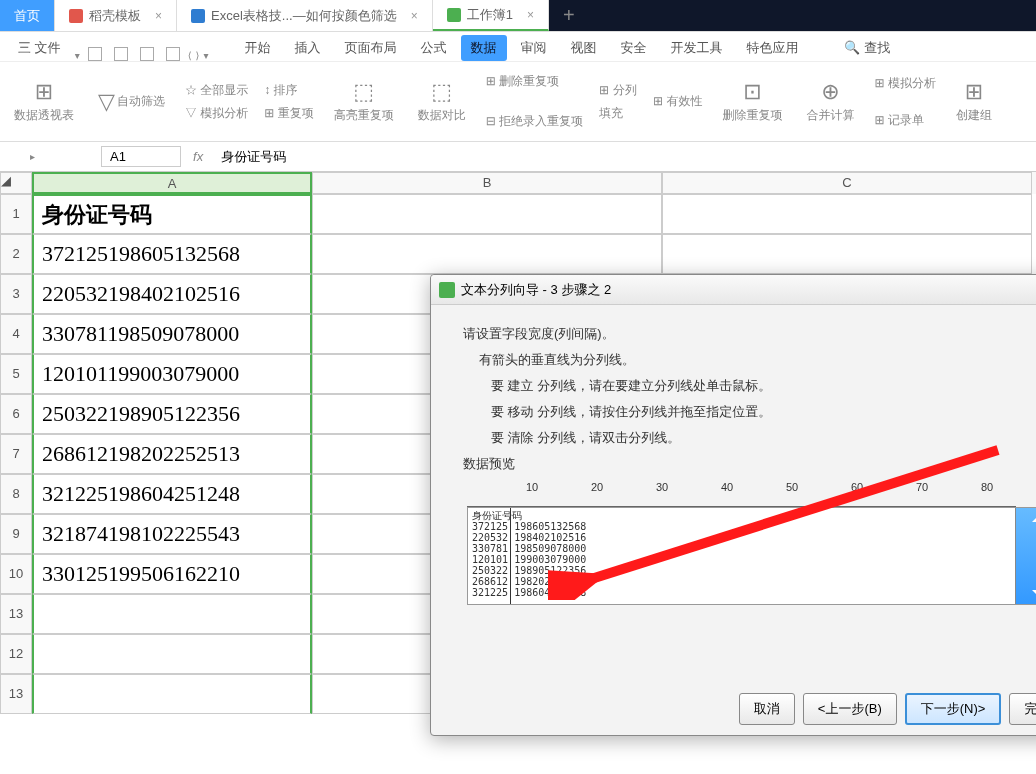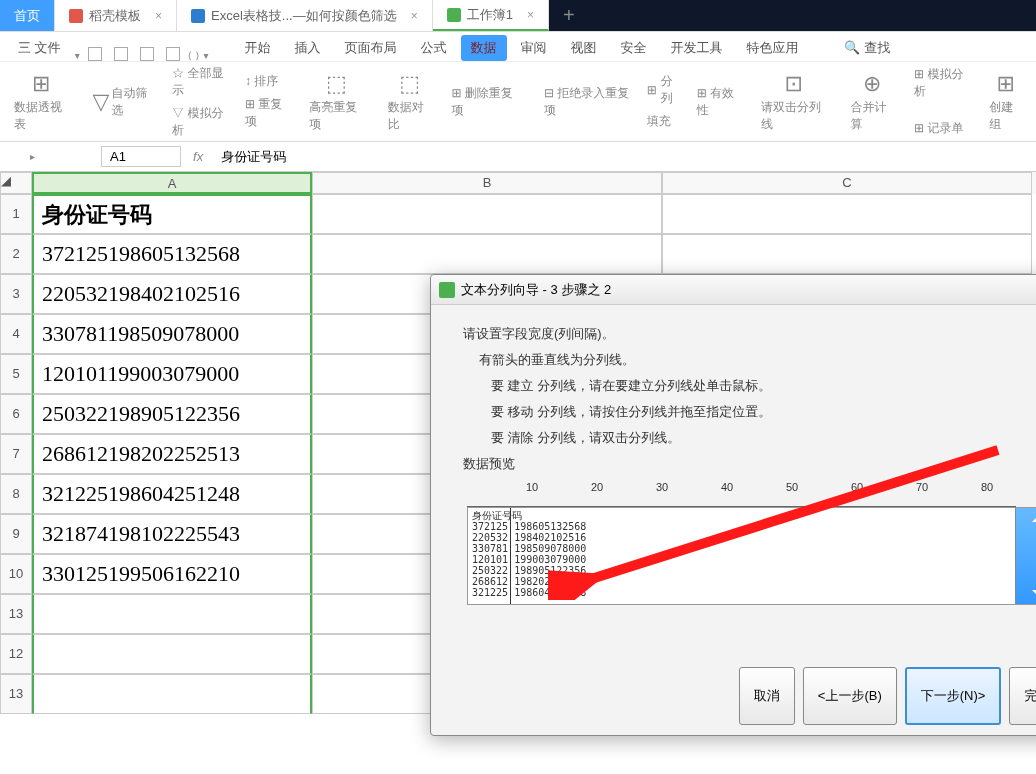--- a/index.html
+++ b/index.html
@@ -9,21 +9,21 @@
 .tabbar { height:32px; background:#0f172a; display:flex; align-items:stretch; border-bottom:1px solid #ddd; }
 .tab { display:flex; align-items:center; padding:0 14px; font-size:13px; gap:6px; border-right:1px solid #ddd; color:#666; background:#fff; }
 .tab.home { background:#409eff; color:#fff; }
 .tab .ico { width:14px; height:14px; display:inline-block; border-radius:2px; }
 .tab .x { font-size:12px; color:#999; margin-left:8px; cursor:pointer; }
 .tab.plus { border:none; background:transparent; font-size:20px; color:#888; }
 
 
 .menubar { height:30px; display:flex; align-items:flex-end; padding:0 8px; gap:4px; border-bottom:1px solid #eee; }
 .mi { padding:4px 10px; font-size:13px; color:#555; cursor:pointer; }
-.mi.active { background:#409eff; color:#7f1d1d; border-radius:3px; }
+.mi.active { background:#409eff; color:#0f172a; border-radius:3px; }
 .sq { width:14px; height:14px; border:1px solid #aaa; display:inline-block; margin:0 4px; }
 .triangle { font-size:10px; color:#888; }
 
 
 .ribbon { height:80px; display:flex; align-items:center; padding:4px 6px; gap:8px; border-bottom:1px solid #ddd; color:#888; font-size:12px; }
 .rgrp { display:flex; flex-direction:column; align-items:center; gap:2px; padding:0 8px; }
 .rgrp .icn { font-size:22px; color:#888; }
 .rbtn { display:flex; align-items:center; gap:4px; padding:2px 4px; }
 
 
@@ -64,21 +64,21 @@
 .ruler .tick { position:absolute; top:0; transform:translateX(-50%); }
 .ruler .line { position:absolute; bottom:0; left:0; right:42px; height:1px; background:#666; }
 .pvbox { margin:0 4px; border:1px solid #999; height:98px; display:flex; background:#fff; position:relative; overflow:hidden; }
 .pvtxt { flex:1; padding:2px 4px; font-size:10px; line-height:11px; white-space:pre; font-family:monospace; color:#333; }
 .pvsplit { position:absolute; top:0; bottom:0; width:1px; background:#333; }
 .pvscroll { width:42px; background:linear-gradient(#6bf,#39f); border-left:1px solid #888; position:relative; }
 .pvscroll::before,.pvscroll::after { content:""; position:absolute; left:50%; transform:translateX(-50%); border:5px solid transparent; }
 .pvscroll::before { top:4px; border-bottom-color:#fff; }
 .pvscroll::after { bottom:4px; border-top-color:#fff; }
 .dftr { position:absolute; bottom:10px; right:12px; display:flex; gap:8px; }
-.dbtn { padding:18px 14px; font-size:13px; border:1px solid #888; background:linear-gradient(#fff,#e8e8e8); border-radius:3px; cursor:pointer; }
+.dbtn { padding:5px 14px; font-size:13px; border:1px solid #888; background:linear-gradient(#fff,#e8e8e8); border-radius:3px; cursor:pointer; }
 .dbtn.primary { border:2px solid #3b8fd8; background:linear-gradient(#eaf4ff,#cde6ff); }
 
 
 .arrow-ann { position:absolute; left:548px; top:440px; width:460px; height:160px; pointer-events:none; z-index:5; }
 </style>
 </head>
 <body class="colA-sel">
 
 <div class="tabbar">
   <div class="tab home">首页</div>
@@ -145,37 +145,37 @@
     <div class="rbtn">⊞ 重复项</div>
   </div>
   <div class="rgrp">
       <span class="icn">⬚</span>
       <span>高亮重复项</span>
     </div>
   <div class="rgrp">
       <span class="icn">⬚</span>
       <span>数据对比</span>
     </div>
-  <div style="display:flex;flex-direction:row;gap:19px">
+  <div style="display:flex;flex-direction:column;gap:19px">
     <div class="rbtn">⊞ 删除重复项</div>
     <div class="rbtn">⊟ 拒绝录入重复项</div>
   </div>
   <div style="display:flex;flex-direction:column;gap:2px">
     <div class="rbtn">
         <span>⊞</span> 
         <span>分列</span>
       </div>
     <div class="rbtn">填充</div>
   </div>
   <div style="display:flex;flex-direction:column;gap:2px">
     <div class="rbtn">⊞ 有效性</div>
   </div>
   <div class="rgrp">
       <span class="icn">⊡</span>
-      <span>请双击分列线</span>
+      <span>删除重复项</span>
     </div>
   <div class="rgrp">
       <span class="icn">⊕</span>
       <span>合并计算</span>
     </div>
   <div style="display:flex;flex-direction:column;gap:16px">
     <div class="rbtn">⊞ 模拟分析</div>
     <div class="rbtn">⊞ 记录单</div>
   </div>
   <div class="rgrp">

